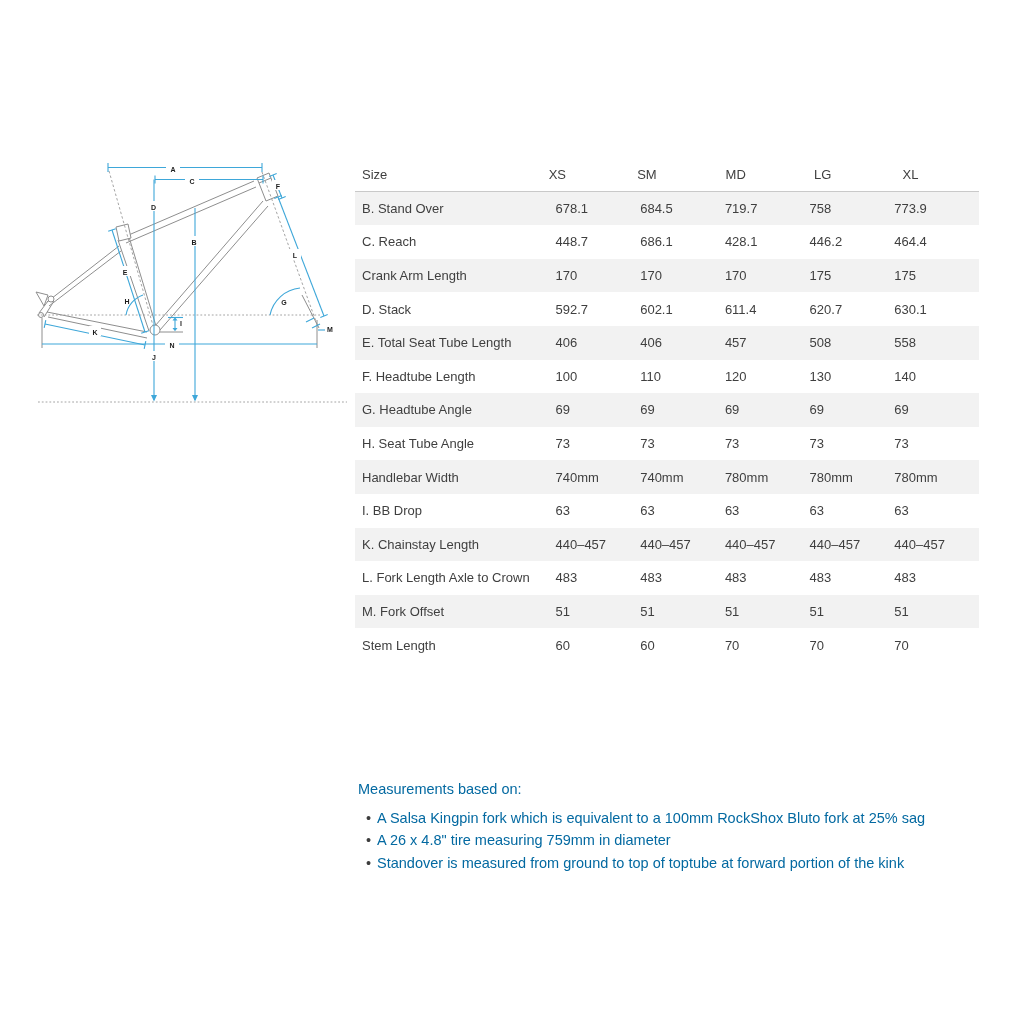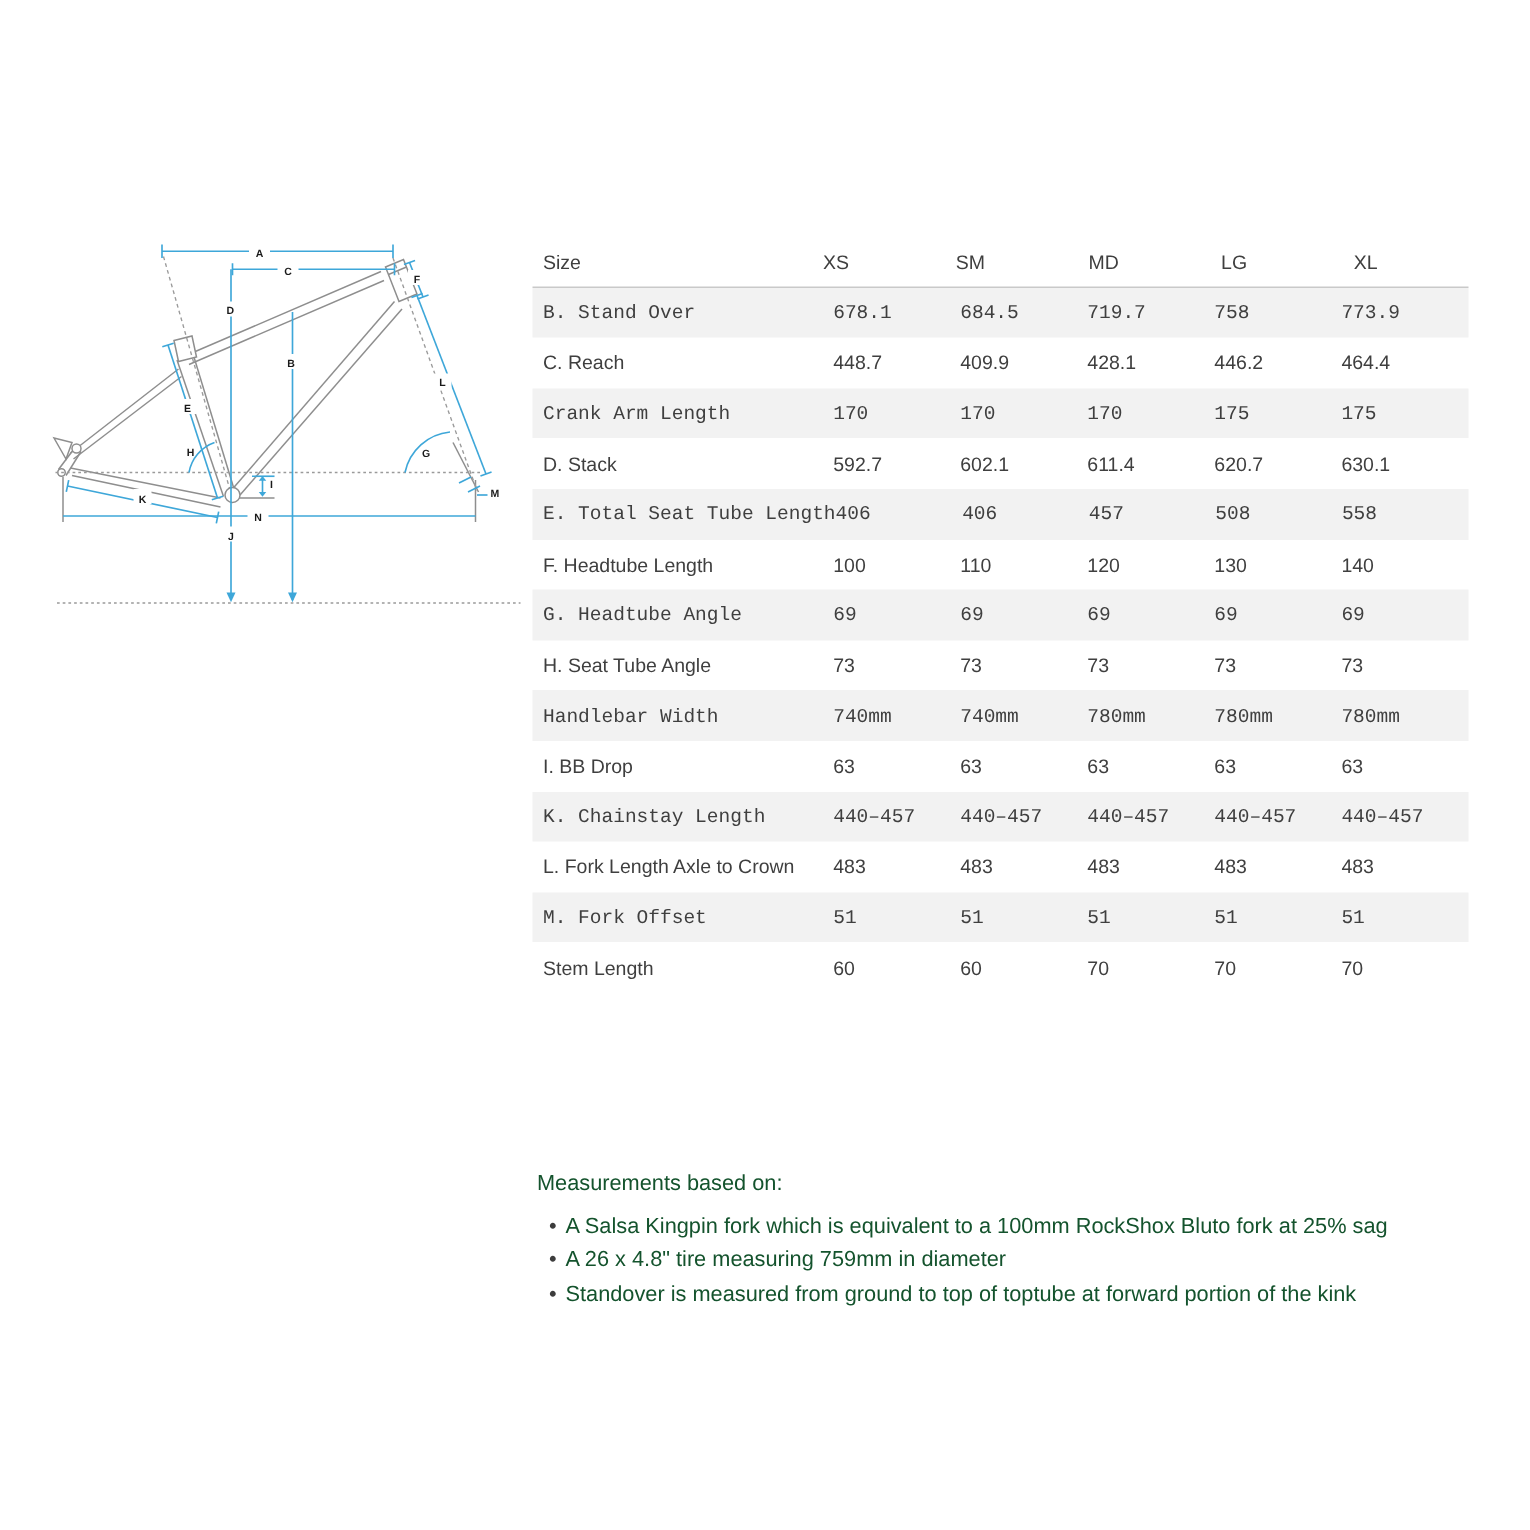--- a/index.html
+++ b/index.html
@@ -7,26 +7,26 @@
     width:1020px;height:1020px;background:#ffffff;position:relative;overflow:hidden;
     font-family:"Liberation Sans", sans-serif;
   }
   
   .geo-table{
     position:absolute;left:355px;top:158px;width:624px;
     font-size:13px;color:#3f3f3f;
   }
   .trow{display:flex;align-items:center;height:33.6px;padding-left:7px;box-sizing:border-box;}
   .trow.head{border-bottom:1px solid #c9c9c9;gap:12px;}
-  .trow.alt{background:#f2f2f2;font-family:Liberation Mono, monospace;}
+  .trow.alt{background:#f2f2f2;}
   .cell{white-space:nowrap;}
   .cell.lab{width:201px;}
   .cell.val{width:88px;}
   
-  .notes{position:absolute;left:358px;top:779px;font-size:14.5px;color:#14532d;width:600px;}
+  .notes{position:absolute;left:358px;top:779px;font-size:14.5px;color:#0369a1;width:600px;}
   .notes-heading{line-height:20px;margin-bottom:8px;}
   .notes ul{list-style:none;margin:0;padding:0;}
   .notes li{line-height:22.4px;white-space:nowrap;}
   .notes li::before{content:"\2022";display:inline-block;width:11px;margin-left:8px;color:#3d3d3d;}
   
   .diagram{position:absolute;left:15px;top:140px;}
   .dim{stroke:#3ea7d9;stroke-width:1.1;fill:none;}
   .dimfill{fill:#3ea7d9;stroke:none;}
   .frm{stroke:#8e8e8e;stroke-width:1;fill:none;}
   .frmw{stroke:#8e8e8e;stroke-width:1;fill:#ffffff;}
@@ -171,21 +171,21 @@
         <div class="cell lab">B. Stand Over</div>
         <div class="cell val">678.1</div>
         <div class="cell val">684.5</div>
         <div class="cell val">719.7</div>
         <div class="cell val">758</div>
         <div class="cell val">773.9</div>
       </div>
       <div class="trow">
         <div class="cell lab">C. Reach</div>
         <div class="cell val">448.7</div>
-        <div class="cell val">409.9</div>
+        <div class="cell val">686.1</div>
         <div class="cell val">428.1</div>
         <div class="cell val">446.2</div>
         <div class="cell val">464.4</div>
       </div>
       <div class="trow alt">
         <div class="cell lab">Crank Arm Length</div>
         <div class="cell val">170</div>
         <div class="cell val">170</div>
         <div class="cell val">170</div>
         <div class="cell val">175</div>

